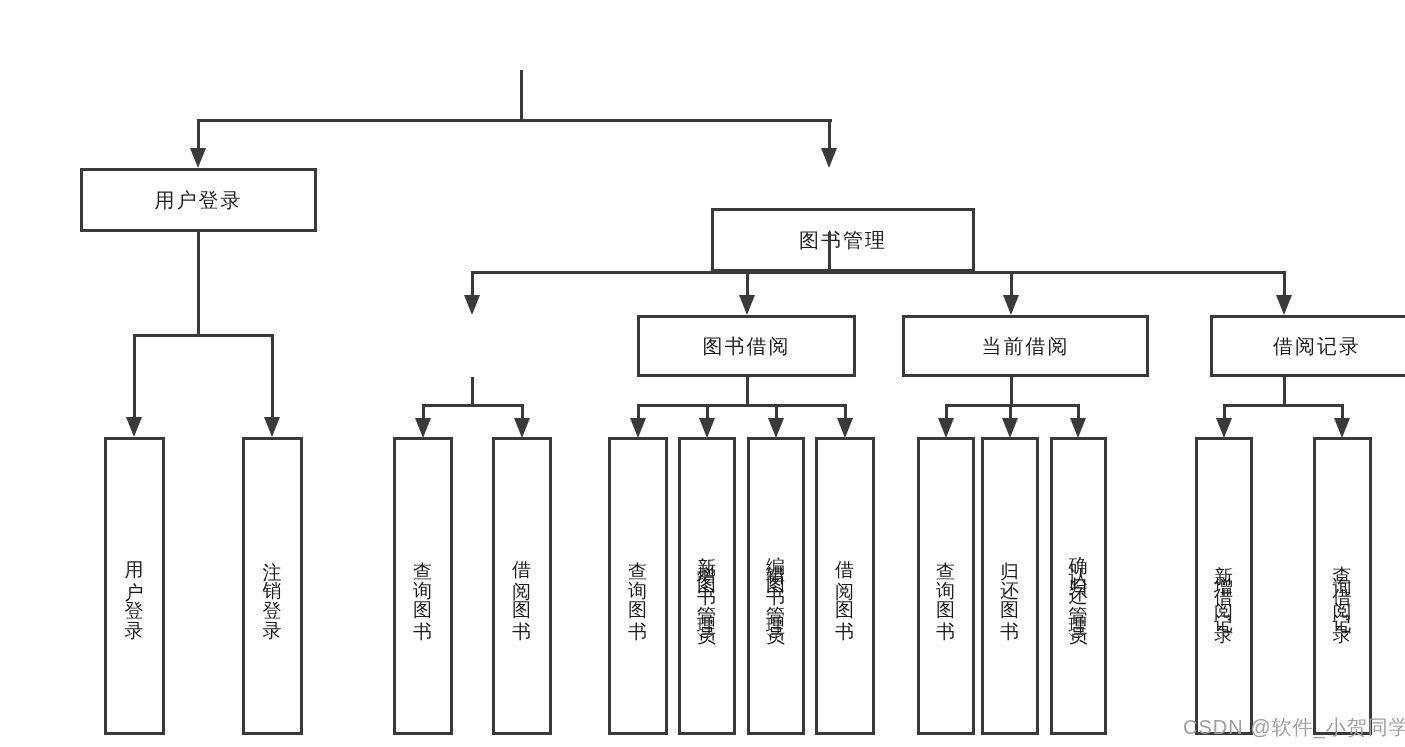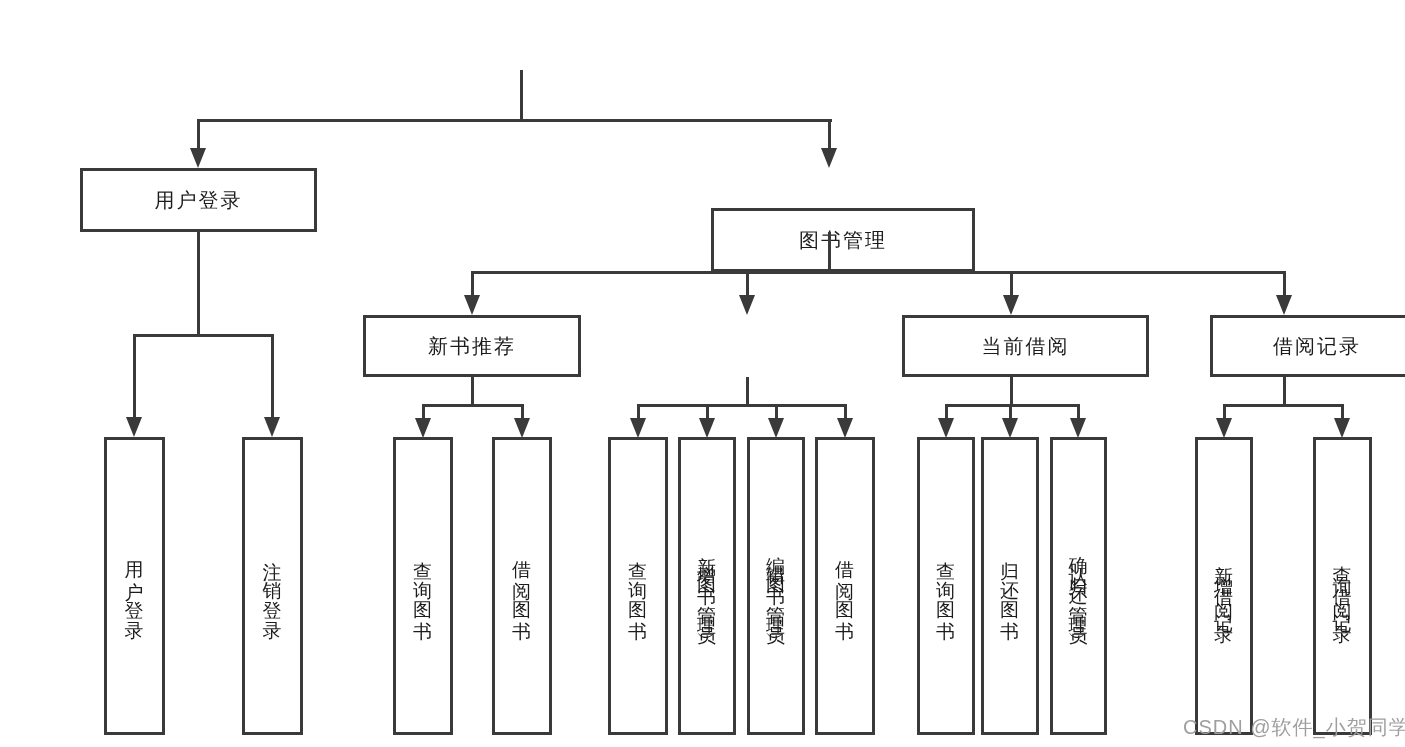--- a/index.html
+++ b/index.html
@@ -39,22 +39,22 @@
 <div class="canvas">
 
 
   <div class="hbox" style="left:80px;top:168px;width:237px;height:64px;">
     <span>用户登录</span>
   </div>
   <div class="hbox" style="left:711px;top:168px;width:264px;height:64px;margin-top:40px;">
     <span>图书管理</span>
   </div>
 
-  <div class="hbox" style="left:363px;top:315px;width:218px;height:62px;">
-    <span>新书推荐</span>
+  <div class="hbox" style="left:637px;top:315px;width:219px;height:62px;">
+    <span>图书借阅</span>
   </div>
   <div class="hbox" style="left:902px;top:315px;width:247px;height:62px;">
     <span>当前借阅</span>
   </div>
   <div class="hbox" style="left:1176px;top:315px;width:214px;height:62px;margin-left:34px;">
     <span>借阅记录</span>
   </div>
 
   <div class="vbox len4" style="left:104px;width:61px;">
     <span>用户登录</span>

